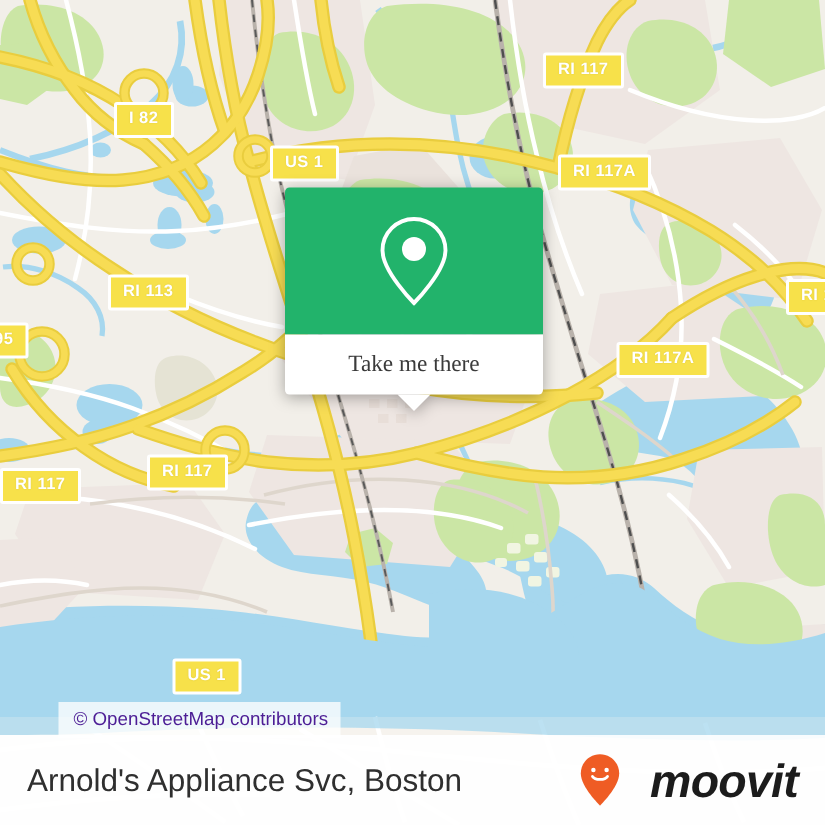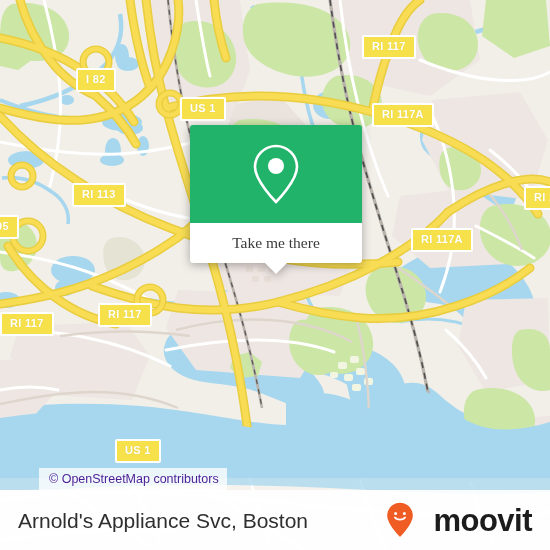--- a/index.html
+++ b/index.html
@@ -136,20 +136,21 @@
     color: #2f2f2f;
     font-family: "Liberation Sans", sans-serif;
     font-size: 21px;
     line-height: 1;
     white-space: nowrap;
   }
   #brand {
     display: flex;
     align-items: center;
     gap: 19px;
+    font-style: italic;
   }
   #brand-word {
     color: #1c1c1c;
     font-family: "Liberation Sans", sans-serif;
     font-size: 31px;
     font-weight: bold;
     letter-spacing: -0.5px;
     line-height: 1;
   }
 </style>

